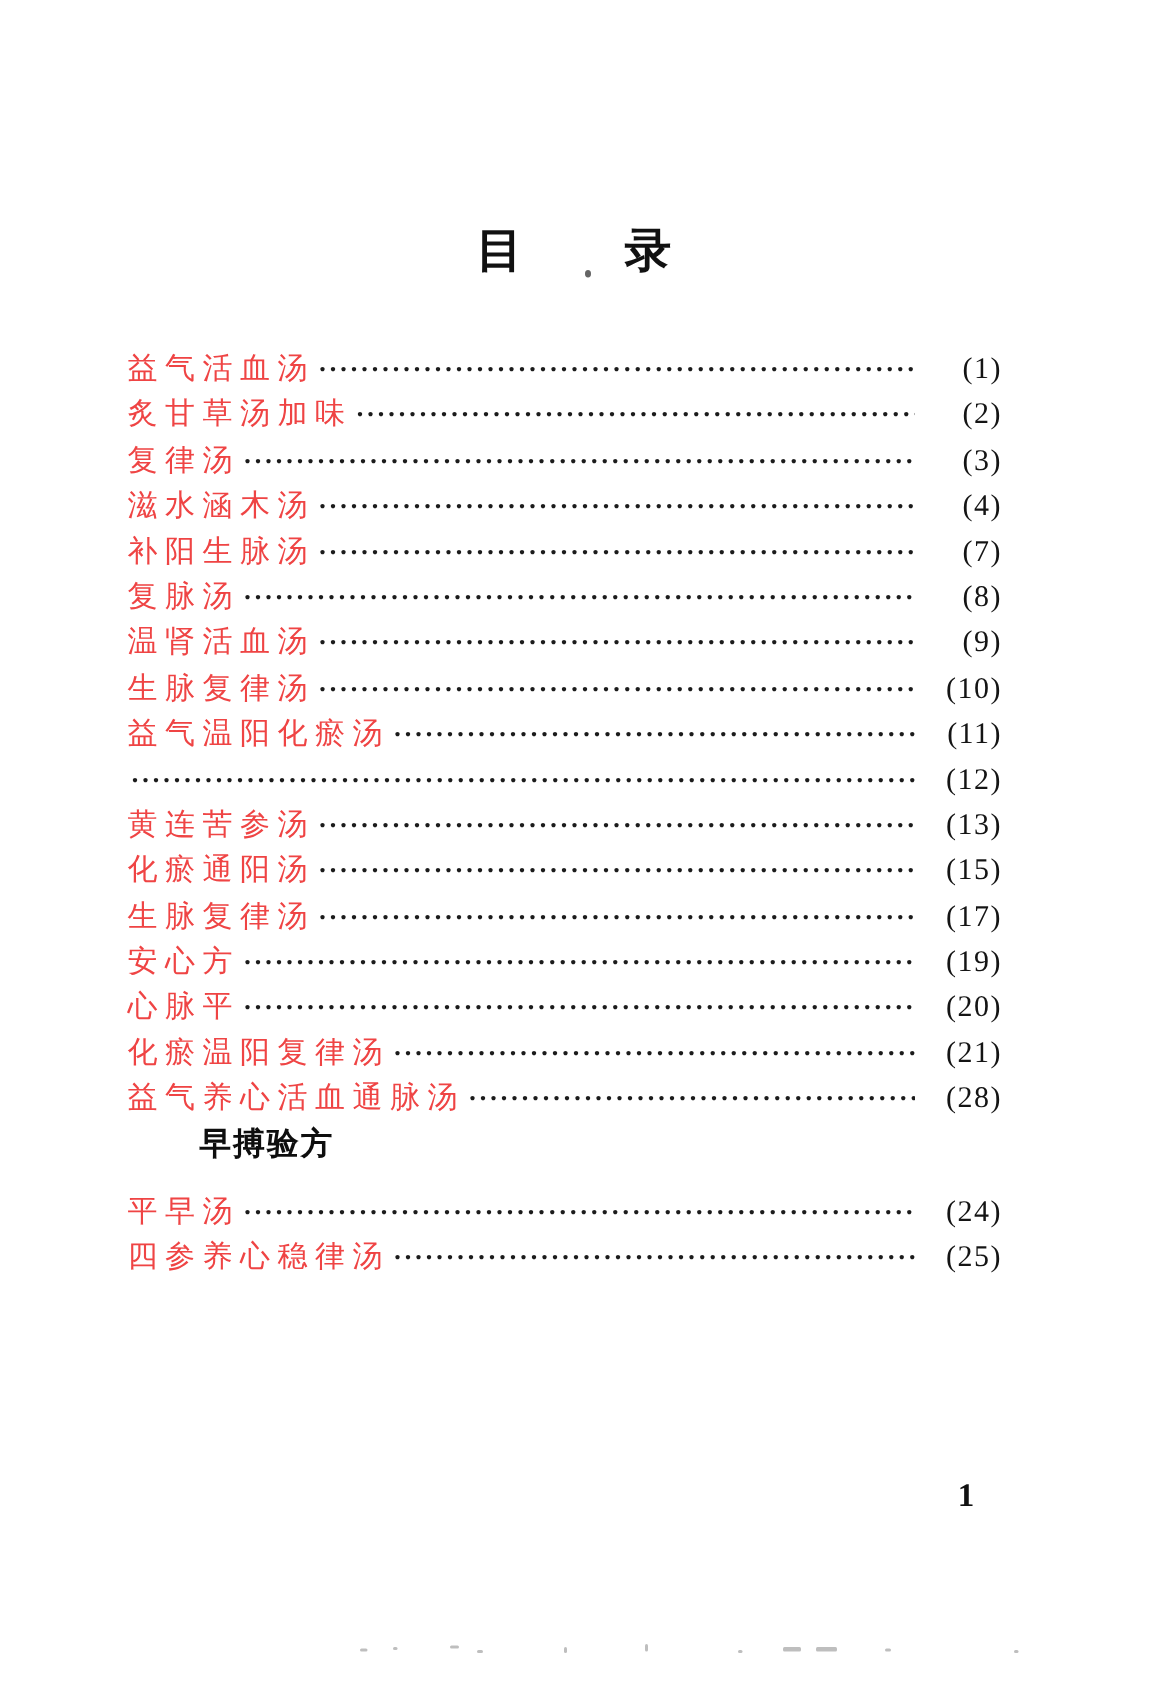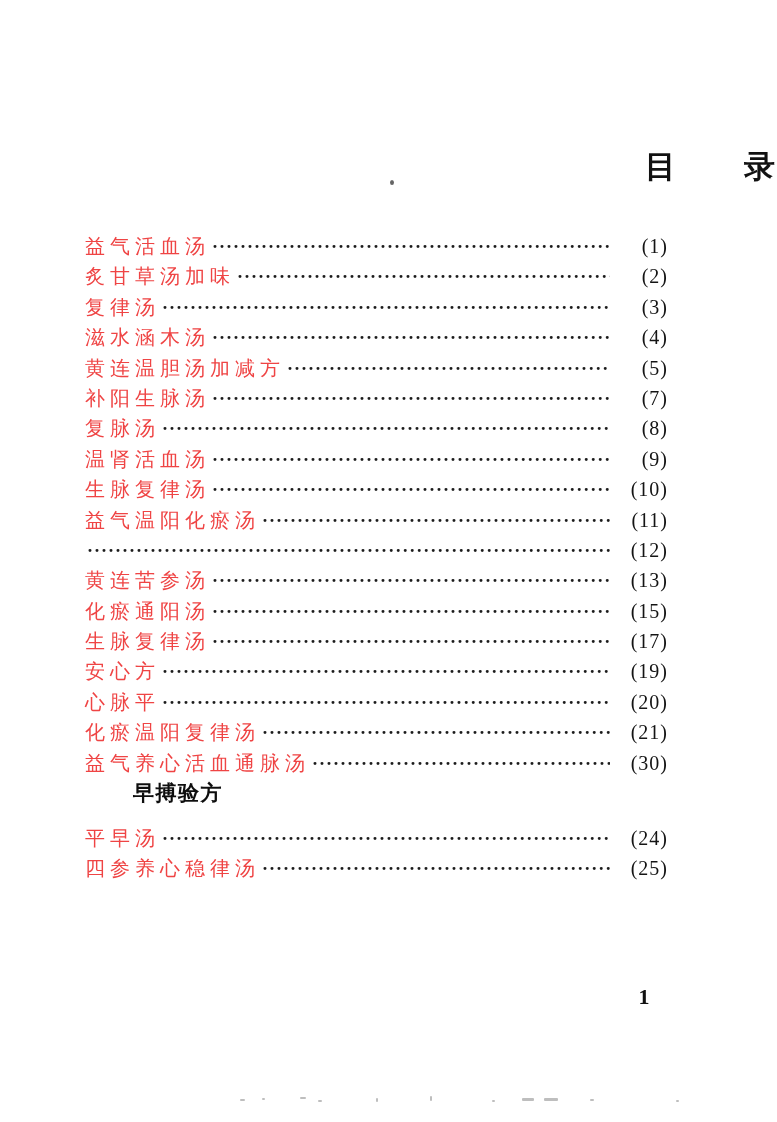--- a/index.html
+++ b/index.html
@@ -8,21 +8,21 @@
     width:777px;height:1122px;
     background:#ffffff;
     color:#161616;
     font-family:"Liberation Serif","DejaVu Serif",serif;
     overflow:hidden;
   }
   .title{
     position:absolute;
     top:146px;left:0;width:100%;
     margin:0;
-    text-align:right;
+    text-align:center;
     text-indent:-10px;
     font-size:31px;
     font-weight:700;
     letter-spacing:2px;
     color:#111;
   }
   .artifact-dot{
     position:absolute;
     left:390px;top:180px;
     width:4px;height:5px;
@@ -122,25 +122,20 @@
             <span class="lbl">复律汤</span>
             <span class="leader"></span>
             <span class="pg">(3)</span>
           </div>
         <div class="row">
             <span class="lbl">滋水涵木汤</span>
             <span class="leader"></span>
             <span class="pg">(4)</span>
           </div>
         <div class="row">
-            <span class="lbl">黄连温胆汤加减方</span>
-            <span class="leader"></span>
-            <span class="pg">(5)</span>
-          </div>
-        <div class="row">
             <span class="lbl">补阳生脉汤</span>
             <span class="leader"></span>
             <span class="pg">(7)</span>
           </div>
         <div class="row">
             <span class="lbl">复脉汤</span>
             <span class="leader"></span>
             <span class="pg">(8)</span>
           </div>
         <div class="row">
@@ -188,21 +183,21 @@
             <span class="pg">(20)</span>
           </div>
         <div class="row">
             <span class="lbl">化瘀温阳复律汤</span>
             <span class="leader"></span>
             <span class="pg">(21)</span>
           </div>
         <div class="row">
             <span class="lbl">益气养心活血通脉汤</span>
             <span class="leader"></span>
-            <span class="pg">(30)</span>
+            <span class="pg">(28)</span>
           </div>
       </div>
     </div>
 
     <div class="section">
       <h2 class="sec-heading">早搏验方</h2>
       <div class="rows">
         <div class="row">
             <span class="lbl">平早汤</span>
             <span class="leader"></span>

